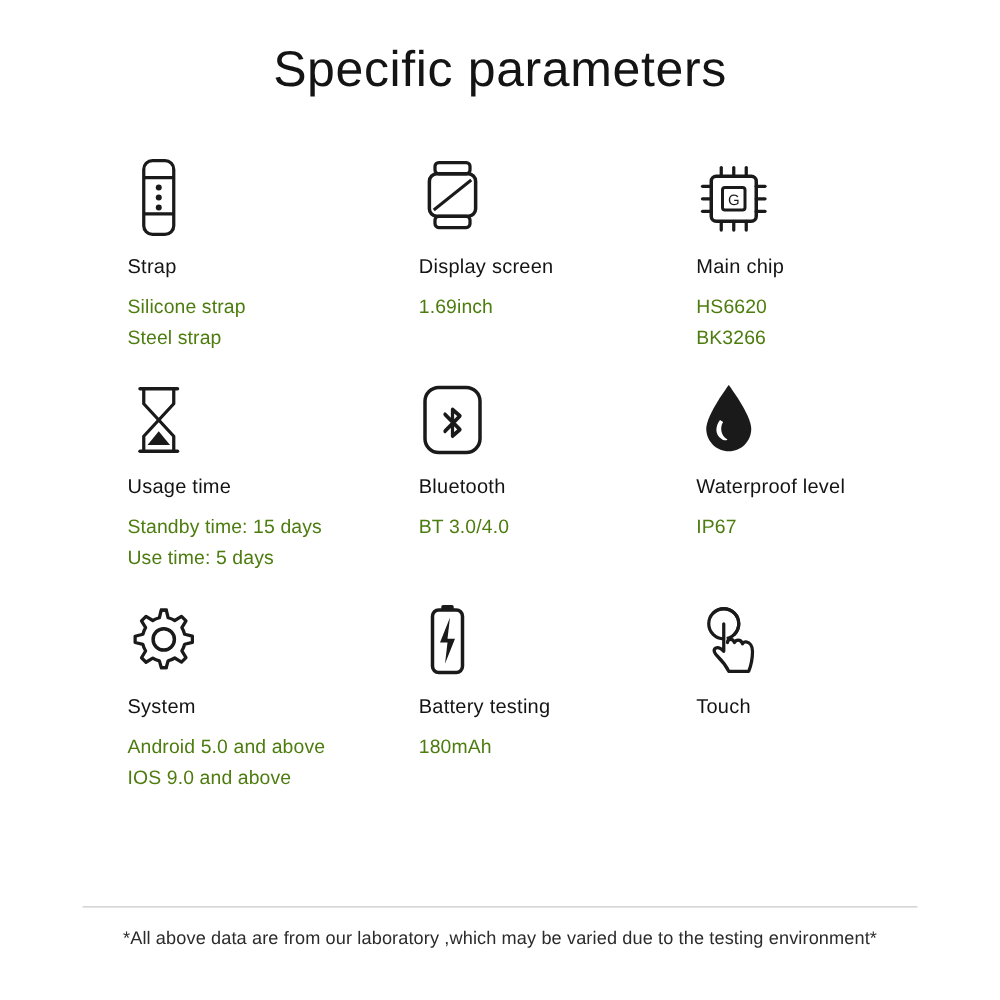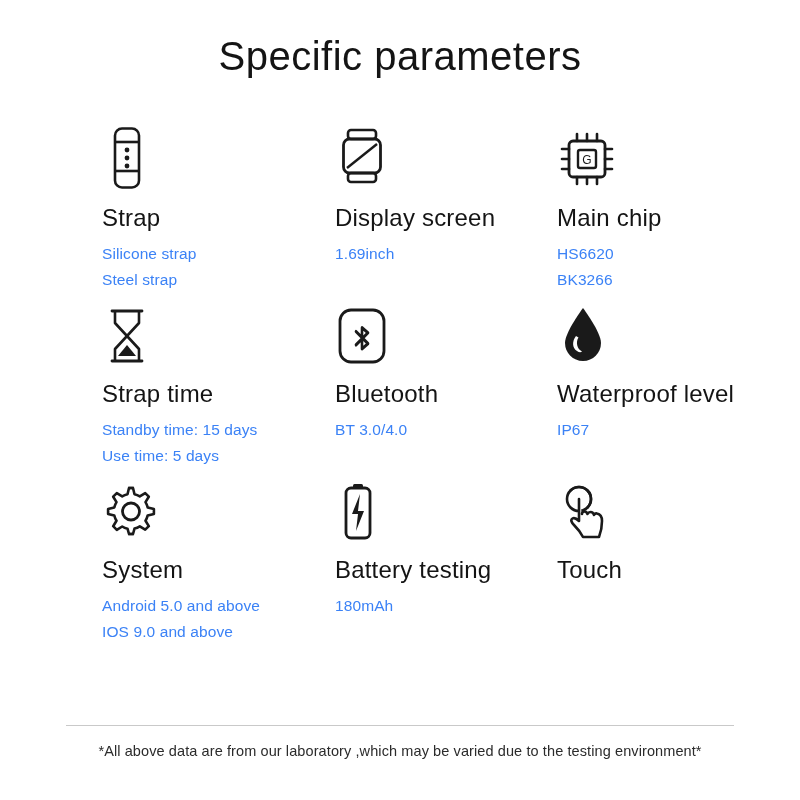--- a/index.html
+++ b/index.html
@@ -43,29 +43,29 @@
     height: 176px;
     box-sizing: border-box;
   }
   .icon-wrap {
     height: 64px;
     display: flex;
     align-items: flex-end;
     margin-bottom: 16px;
   }
   .label {
-    font-size: 24px;
+    font-size: 16px;
     color: #141414;
     letter-spacing: 0.2px;
     margin-bottom: 10px;
     line-height: 1.1;
   }
   .value {
     font-size: 15.5px;
-    color: #3b82f6;
+    color: #4d7c0f;
     line-height: 1.62;
     letter-spacing: 0.1px;
   }
   .footnote-wrap {
     position: absolute;
     left: 0;
     right: 0;
     bottom: 16px;
     padding: 0 66px 22px 66px;
     box-sizing: border-box;
@@ -152,21 +152,21 @@
     <div class="cell">
       <div class="icon-wrap">
         <svg width="50" height="58" viewBox="0 0 50 58">
           <line x1="10" y1="4" x2="40" y2="4" stroke="#1a1a1a" stroke-width="2.8" stroke-linecap="round"></line>
           <line x1="10" y1="54" x2="40" y2="54" stroke="#1a1a1a" stroke-width="2.8" stroke-linecap="round"></line>
           <path d="M13 4 L13 16 L25 29 L37 16 L37 4" fill="none" stroke="#1a1a1a" stroke-width="2.6" stroke-linejoin="round"></path>
           <path d="M13 54 L13 42 L25 29 L37 42 L37 54" fill="none" stroke="#1a1a1a" stroke-width="2.6" stroke-linejoin="round"></path>
           <path d="M16 49 L34 49 L25 38 Z" fill="#1a1a1a"></path>
         </svg>
       </div>
-      <div class="label">Strap time</div>
+      <div class="label">Usage time</div>
       <div class="value">Standby time: 15 days</div>
       <div class="value">Use time: 5 days</div>
     </div>
 
     <div class="cell">
       <div class="icon-wrap">
         <svg width="54" height="58" viewBox="0 0 54 58">
           <rect x="5" y="3" width="44" height="52" rx="11" fill="none" stroke="#1a1a1a" stroke-width="2.8"></rect>
           <path d="M21 16 L33 25.5 L27 29.5 L27 13 L33 17 L21 26.5" fill="none" stroke="#1a1a1a" stroke-width="2.6" stroke-linejoin="round" stroke-linecap="round" transform="translate(0,4) scale(1,1.28)"></path>
         </svg>

